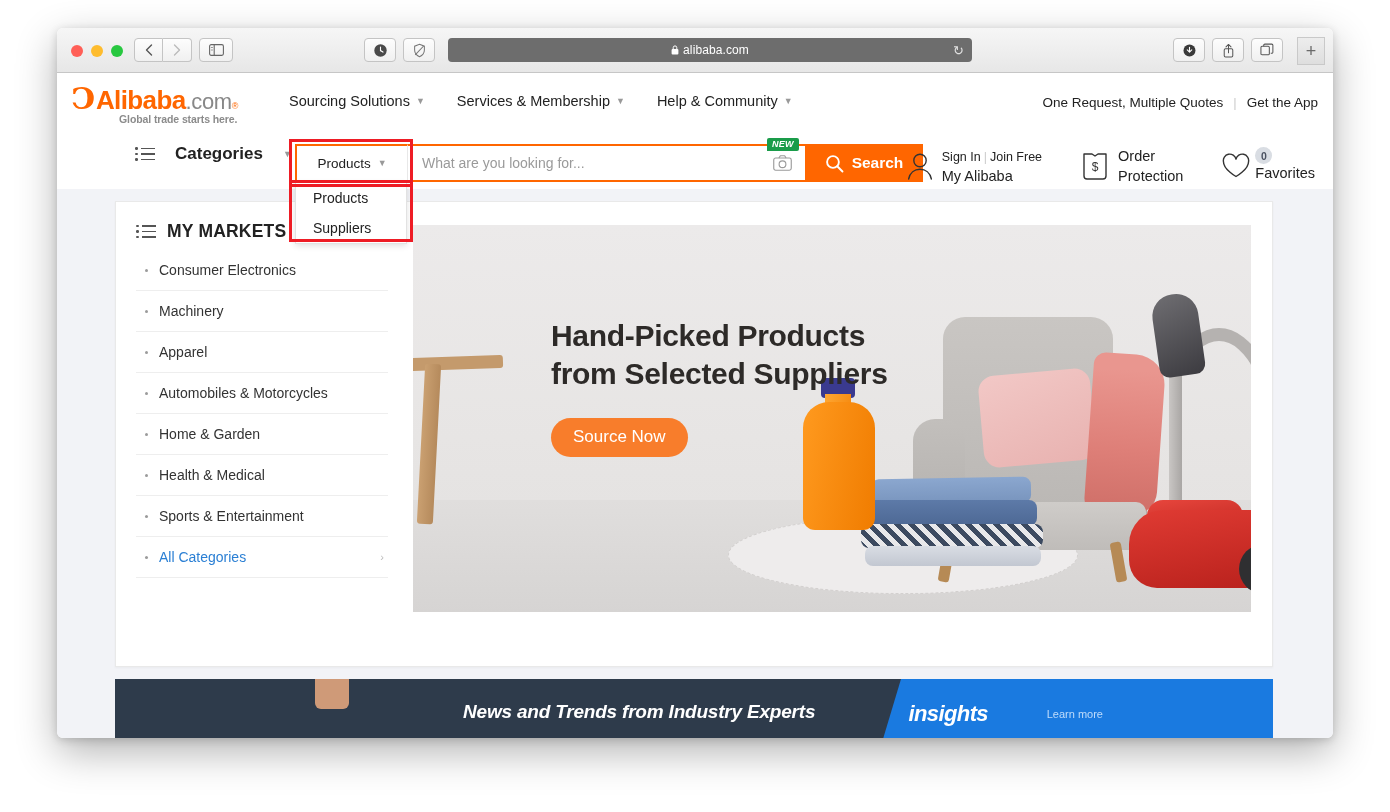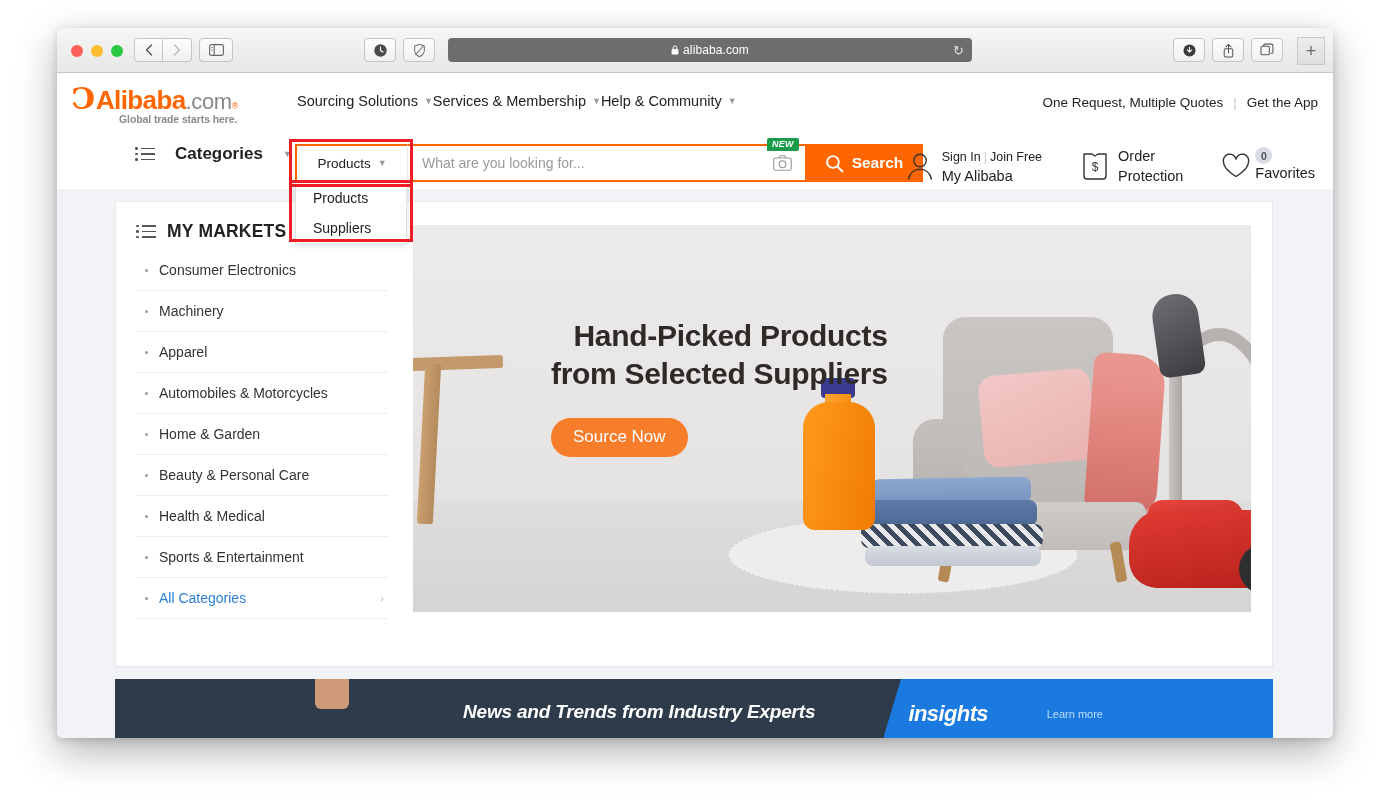--- a/index.html
+++ b/index.html
@@ -115,21 +115,21 @@
     margin-right: 1px; line-height: 1;
   }
   .logo-name { color: #f60; font-size: 26px; font-weight: 700; letter-spacing: -.6px; line-height: 1; }
   .logo-com { color: #888; font-size: 22px; font-weight: 400; letter-spacing: -.4px; line-height: 1; }
   .logo-reg { color: #f60; font-size: 9px; vertical-align: super; }
   .logo-tag {
     color: #8b8b8b; font-size: 10.5px; font-weight: 700;
     margin-left: 48px; margin-top: -1px; letter-spacing: -.1px;
   }
 
-  .main-nav { position: absolute; left: 240px; top: 20px; display: flex; }
+  .main-nav { position: absolute; left: 232px; top: 20px; display: flex; gap: 32px; }
   .nav-item { display: flex; align-items: center; gap: 6px; color: #222; font-size: 14.5px; cursor: pointer; }
   .chev { color: #999; font-size: 9px; }
 
   .header-right { position: absolute; right: 15px; top: 22px; display: flex; align-items: center; gap: 10px; }
   .hr-link { color: #222; font-size: 13.5px; cursor: pointer; }
   .hr-sep { color: #ccc; font-size: 13px; }
 
   
   .search-row { position: relative; height: 56px; }
 
@@ -248,21 +248,21 @@
   .hero {
     position: relative;
     margin: 23px 20px 0 5px;
     width: 838px; height: 387px;
     background: linear-gradient(180deg, #eceaea 0%, #e7e5e4 55%, #e2e0df 100%);
     overflow: hidden;
   }
   .hero-copy { position: absolute; left: 138px; top: 92px; z-index: 3; }
   .hero-h1 {
     font-size: 30px; font-weight: 700; color: #2d2a28;
-    line-height: 1.26; letter-spacing: -.3px; text-align: right;
+    line-height: 1.26; letter-spacing: -.3px;
   }
   .hero-cta {
     margin-top: 25px;
     display: inline-block;
     background: #f87d2b;
     color: #fff; font-size: 17px;
     padding: 9px 22px 10px;
     border-radius: 22px;
     cursor: pointer;
   }
@@ -701,24 +701,20 @@
           <span class="bullet"></span>
           <span>Apparel</span>
         </div>
         <div class="market-item">
           <span class="bullet"></span>
           <span>Automobiles &amp; Motorcycles</span>
         </div>
         <div class="market-item">
           <span class="bullet"></span>
           <span>Home &amp; Garden</span>
-        </div>
-        <div class="market-item">
-          <span class="bullet"></span>
-          <span>Beauty &amp; Personal Care</span>
         </div>
         <div class="market-item">
           <span class="bullet"></span>
           <span>Health &amp; Medical</span>
         </div>
         <div class="market-item">
           <span class="bullet"></span>
           <span>Sports &amp; Entertainment</span>
         </div>
         <div class="market-item all">

